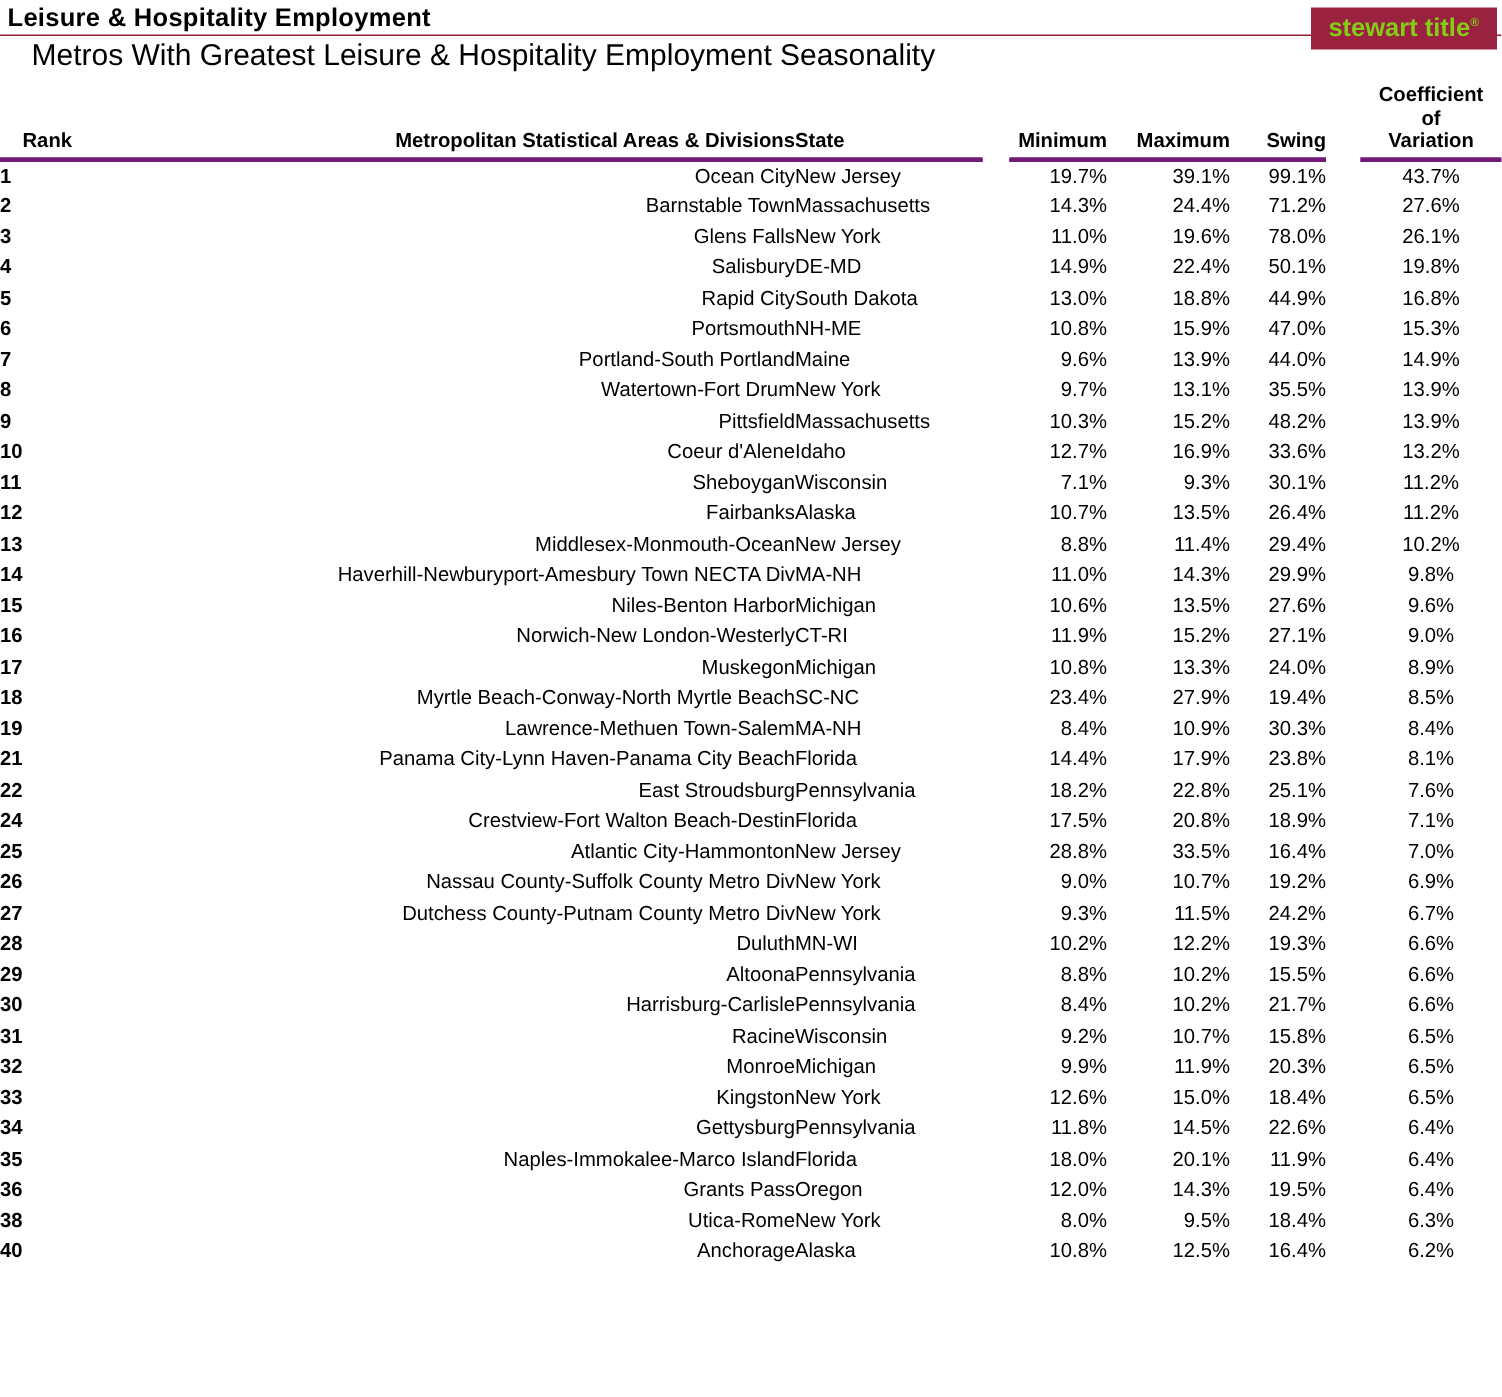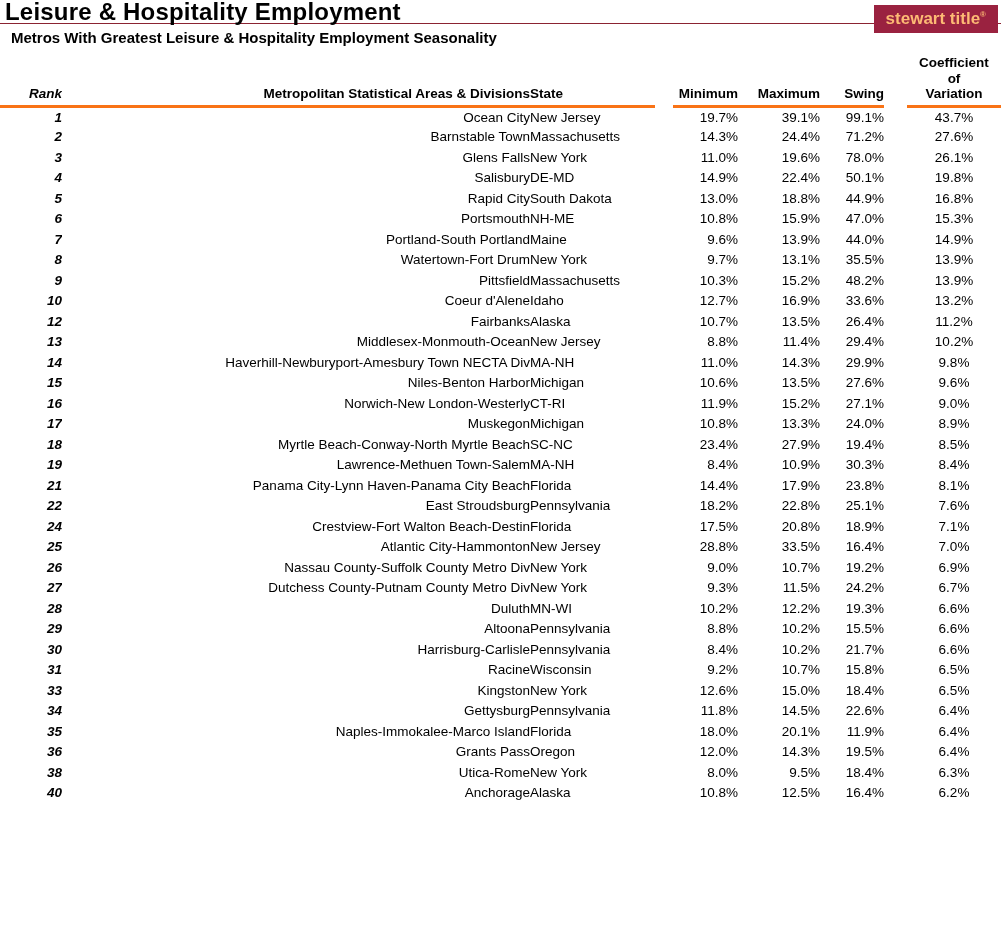--- a/index.html
+++ b/index.html
@@ -6,43 +6,43 @@
   html, body { width: 1001px; height: 931px; }
   body {
     position: relative;
     background: #ffffff;
     color: #000000;
     font-family: "Liberation Sans", sans-serif;
     overflow: hidden;
   }
   .page-title {
     margin: 2px 0 0 5px;
-    font-size: 24px;
+    font-size: 17px;
     font-weight: bold;
     line-height: 20px;
     letter-spacing: 0.2px;
   }
   .title-rule {
     margin-top: 1px;
     width: 1001px;
     height: 1px;
     background: #8B2332;
   }
   .page-subtitle {
-    margin: 5px 0 0 11px;
-    font-size: 15px;
-    font-weight: bold;
+    margin: 5px 0 0 21px;
+    font-size: 20px;
+    font-weight: normal;
     line-height: 17px;
   }
   .brand-logo {
     position: absolute;
     top: 5px;
     right: 3px;
     background: #9A2240;
-    color: #fdba74;
+    color: #84cc16;
     font-weight: bold;
     font-size: 17px;
     line-height: 19px;
     padding: 4px 12px 5px 12px;
     z-index: 2;
   }
   .brand-logo .reg {
     font-size: 8px;
     vertical-align: super;
     line-height: 0;
@@ -58,24 +58,24 @@
     overflow: hidden;
     font-size: 13.5px;
   }
   .data-table thead th {
     vertical-align: bottom;
     font-weight: bold;
     height: 60px;
     padding-bottom: 3px;
     line-height: 15.5px;
   }
-  .bline { border-bottom: 3px solid #f97316; }
+  .bline { border-bottom: 3px solid #701a75; }
   .data-table tbody td { height: 20.5px; vertical-align: middle; }
   
-  .c-rank  { text-align: right; padding-left: 15px; font-weight: bold; font-style: italic; }
+  .c-rank  { text-align: left; padding-left: 15px; font-weight: bold; }
   th.c-rank { padding-left: 15px; }
   .c-metro { text-align: right; padding-left: 20px; }
   th.c-metro { padding-left: 16px; }
   .c-state { text-align: left; padding-left: 5px; }
   .c-min, .c-max, .c-swing { text-align: right; }
   .c-cov { text-align: center; padding-right: 4px; }
   th.c-cov { text-align: center; padding-right: 0; }
 </style>
 </head>
 <body>
@@ -220,20 +220,31 @@
         <td class="c-metro">Coeur d'Alene</td>
         <td class="c-state">Idaho</td>
         <td class="c-sp"></td>
         <td class="c-min">12.7%</td>
         <td class="c-max">16.9%</td>
         <td class="c-swing">33.6%</td>
         <td class="c-sp"></td>
         <td class="c-cov">13.2%</td>
       </tr>
       <tr>
+        <td class="c-rank">11</td>
+        <td class="c-metro">Sheboygan</td>
+        <td class="c-state">Wisconsin</td>
+        <td class="c-sp"></td>
+        <td class="c-min">7.1%</td>
+        <td class="c-max">9.3%</td>
+        <td class="c-swing">30.1%</td>
+        <td class="c-sp"></td>
+        <td class="c-cov">11.2%</td>
+      </tr>
+      <tr>
         <td class="c-rank">12</td>
         <td class="c-metro">Fairbanks</td>
         <td class="c-state">Alaska</td>
         <td class="c-sp"></td>
         <td class="c-min">10.7%</td>
         <td class="c-max">13.5%</td>
         <td class="c-swing">26.4%</td>
         <td class="c-sp"></td>
         <td class="c-cov">11.2%</td>
       </tr>
@@ -414,20 +425,31 @@
         <td class="c-cov">6.6%</td>
       </tr>
       <tr>
         <td class="c-rank">31</td>
         <td class="c-metro">Racine</td>
         <td class="c-state">Wisconsin</td>
         <td class="c-sp"></td>
         <td class="c-min">9.2%</td>
         <td class="c-max">10.7%</td>
         <td class="c-swing">15.8%</td>
+        <td class="c-sp"></td>
+        <td class="c-cov">6.5%</td>
+      </tr>
+      <tr>
+        <td class="c-rank">32</td>
+        <td class="c-metro">Monroe</td>
+        <td class="c-state">Michigan</td>
+        <td class="c-sp"></td>
+        <td class="c-min">9.9%</td>
+        <td class="c-max">11.9%</td>
+        <td class="c-swing">20.3%</td>
         <td class="c-sp"></td>
         <td class="c-cov">6.5%</td>
       </tr>
       <tr>
         <td class="c-rank">33</td>
         <td class="c-metro">Kingston</td>
         <td class="c-state">New York</td>
         <td class="c-sp"></td>
         <td class="c-min">12.6%</td>
         <td class="c-max">15.0%</td>

